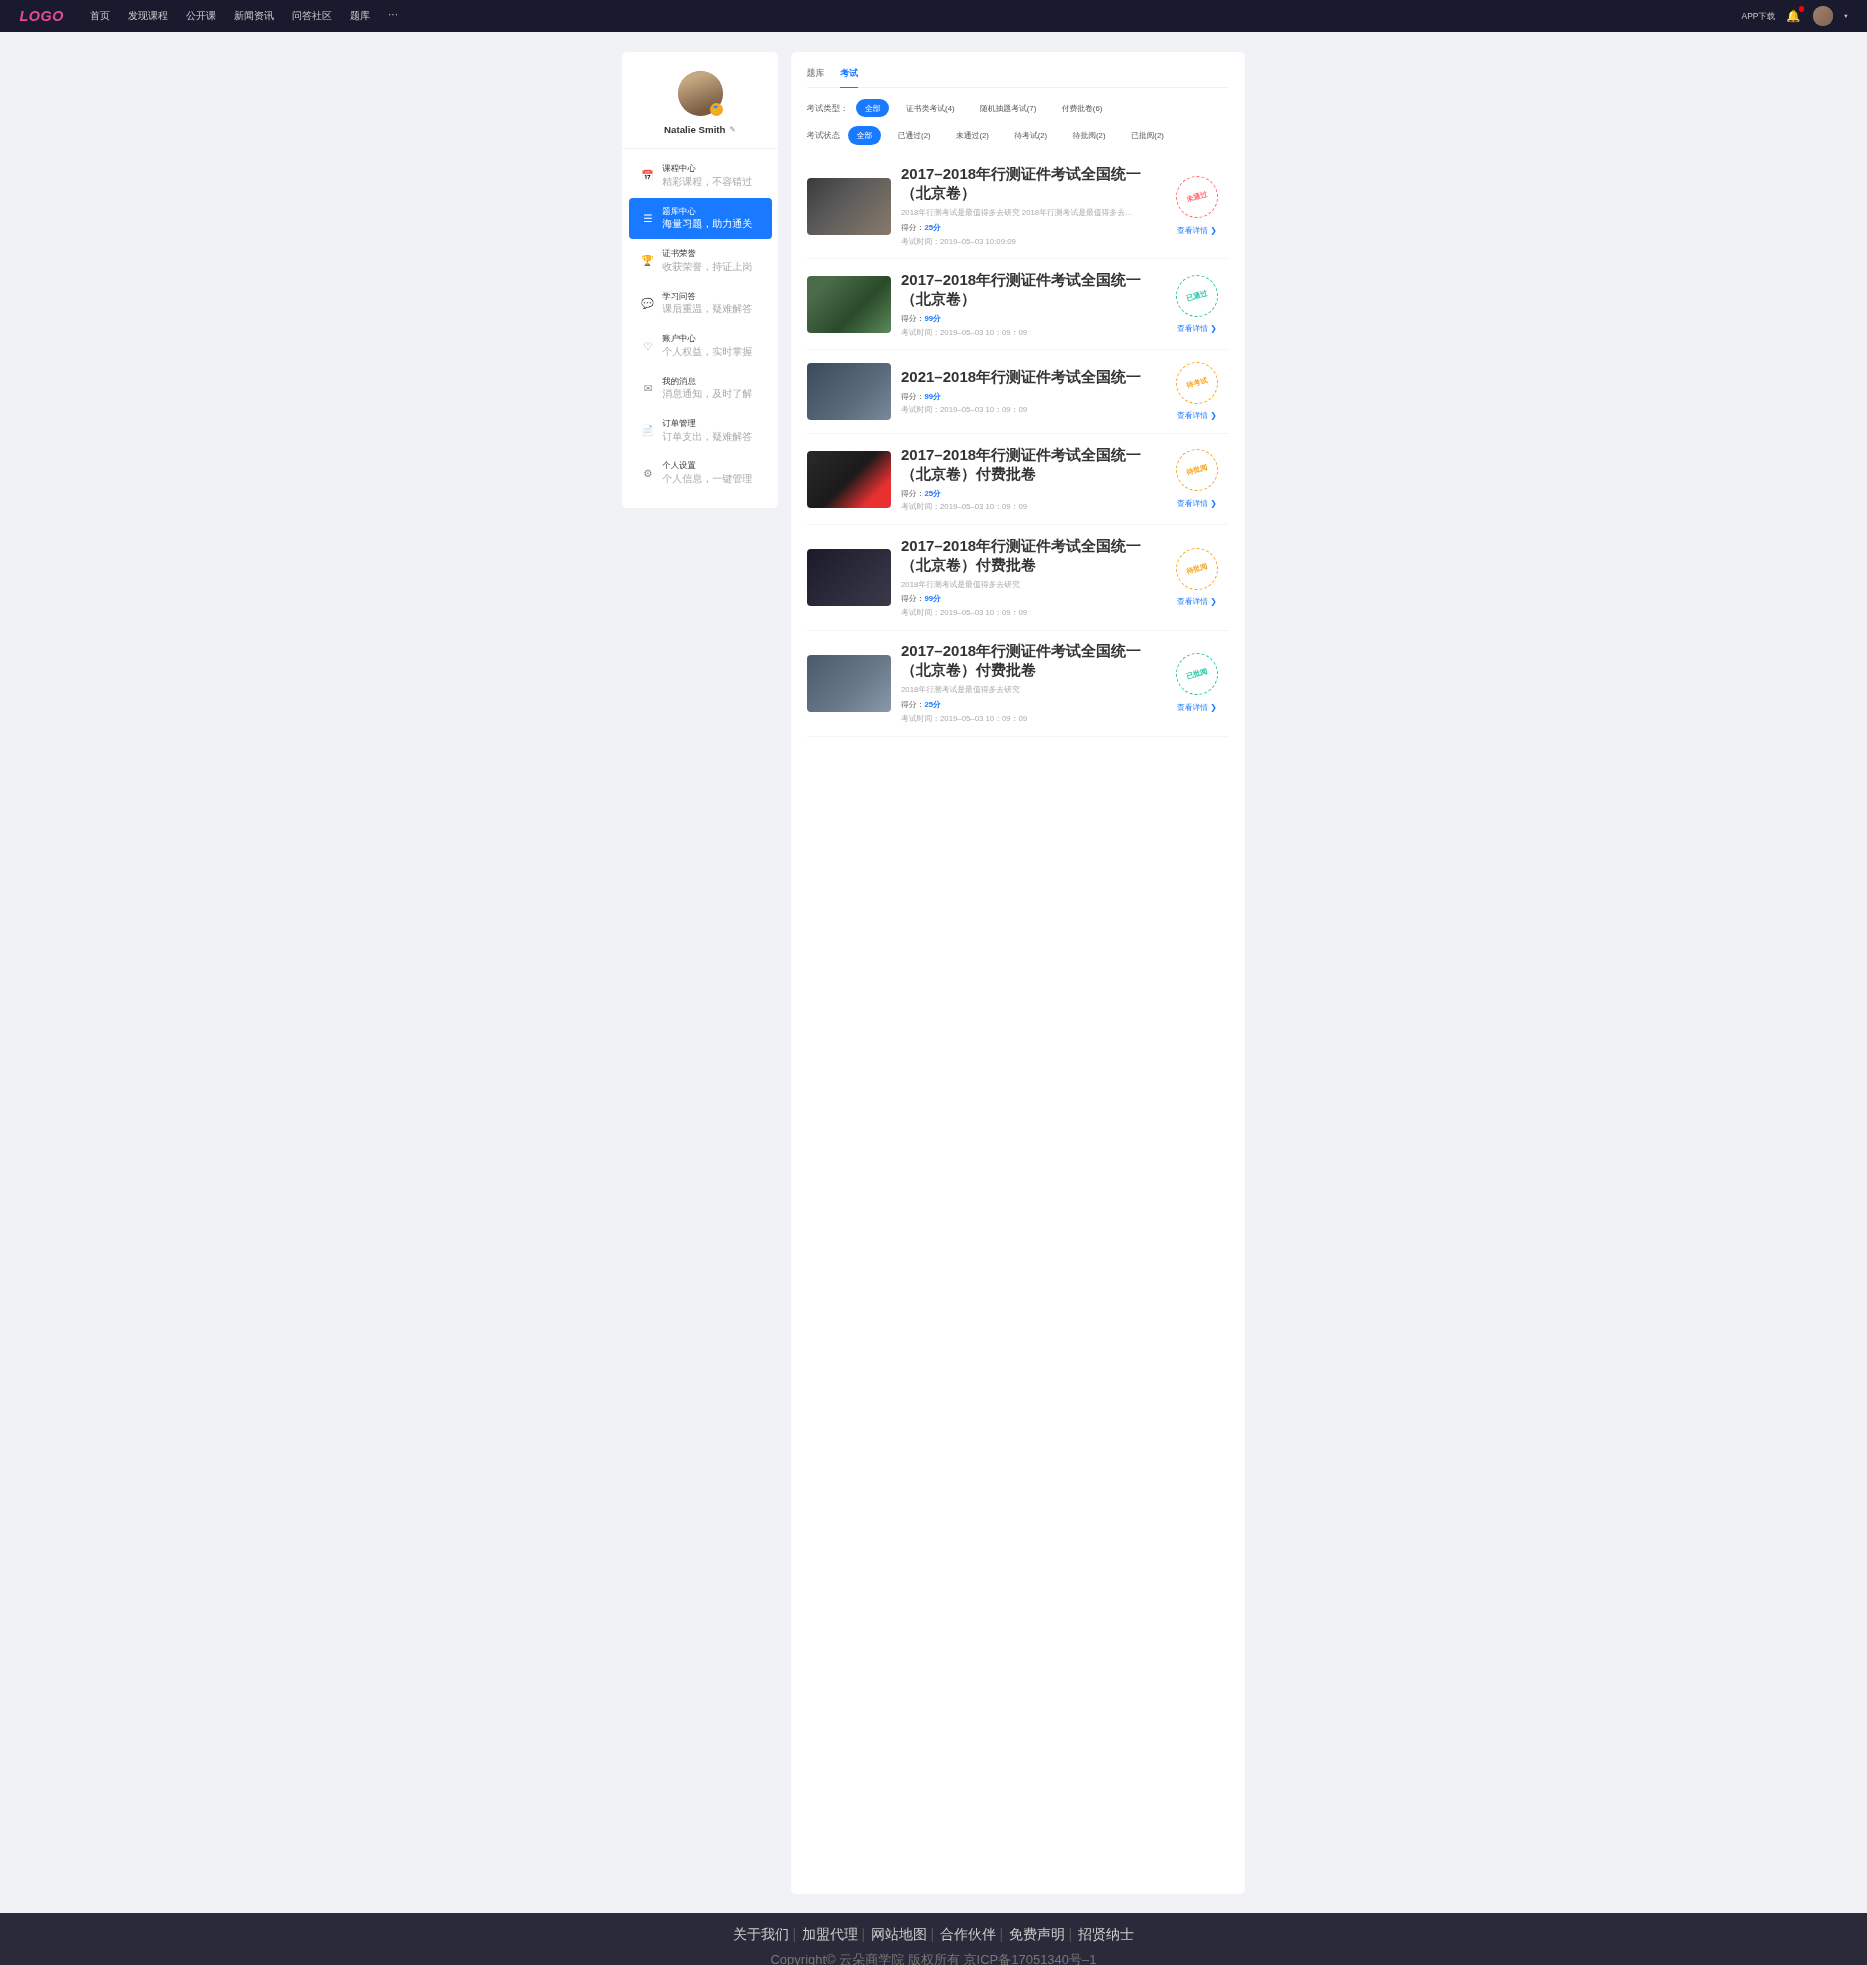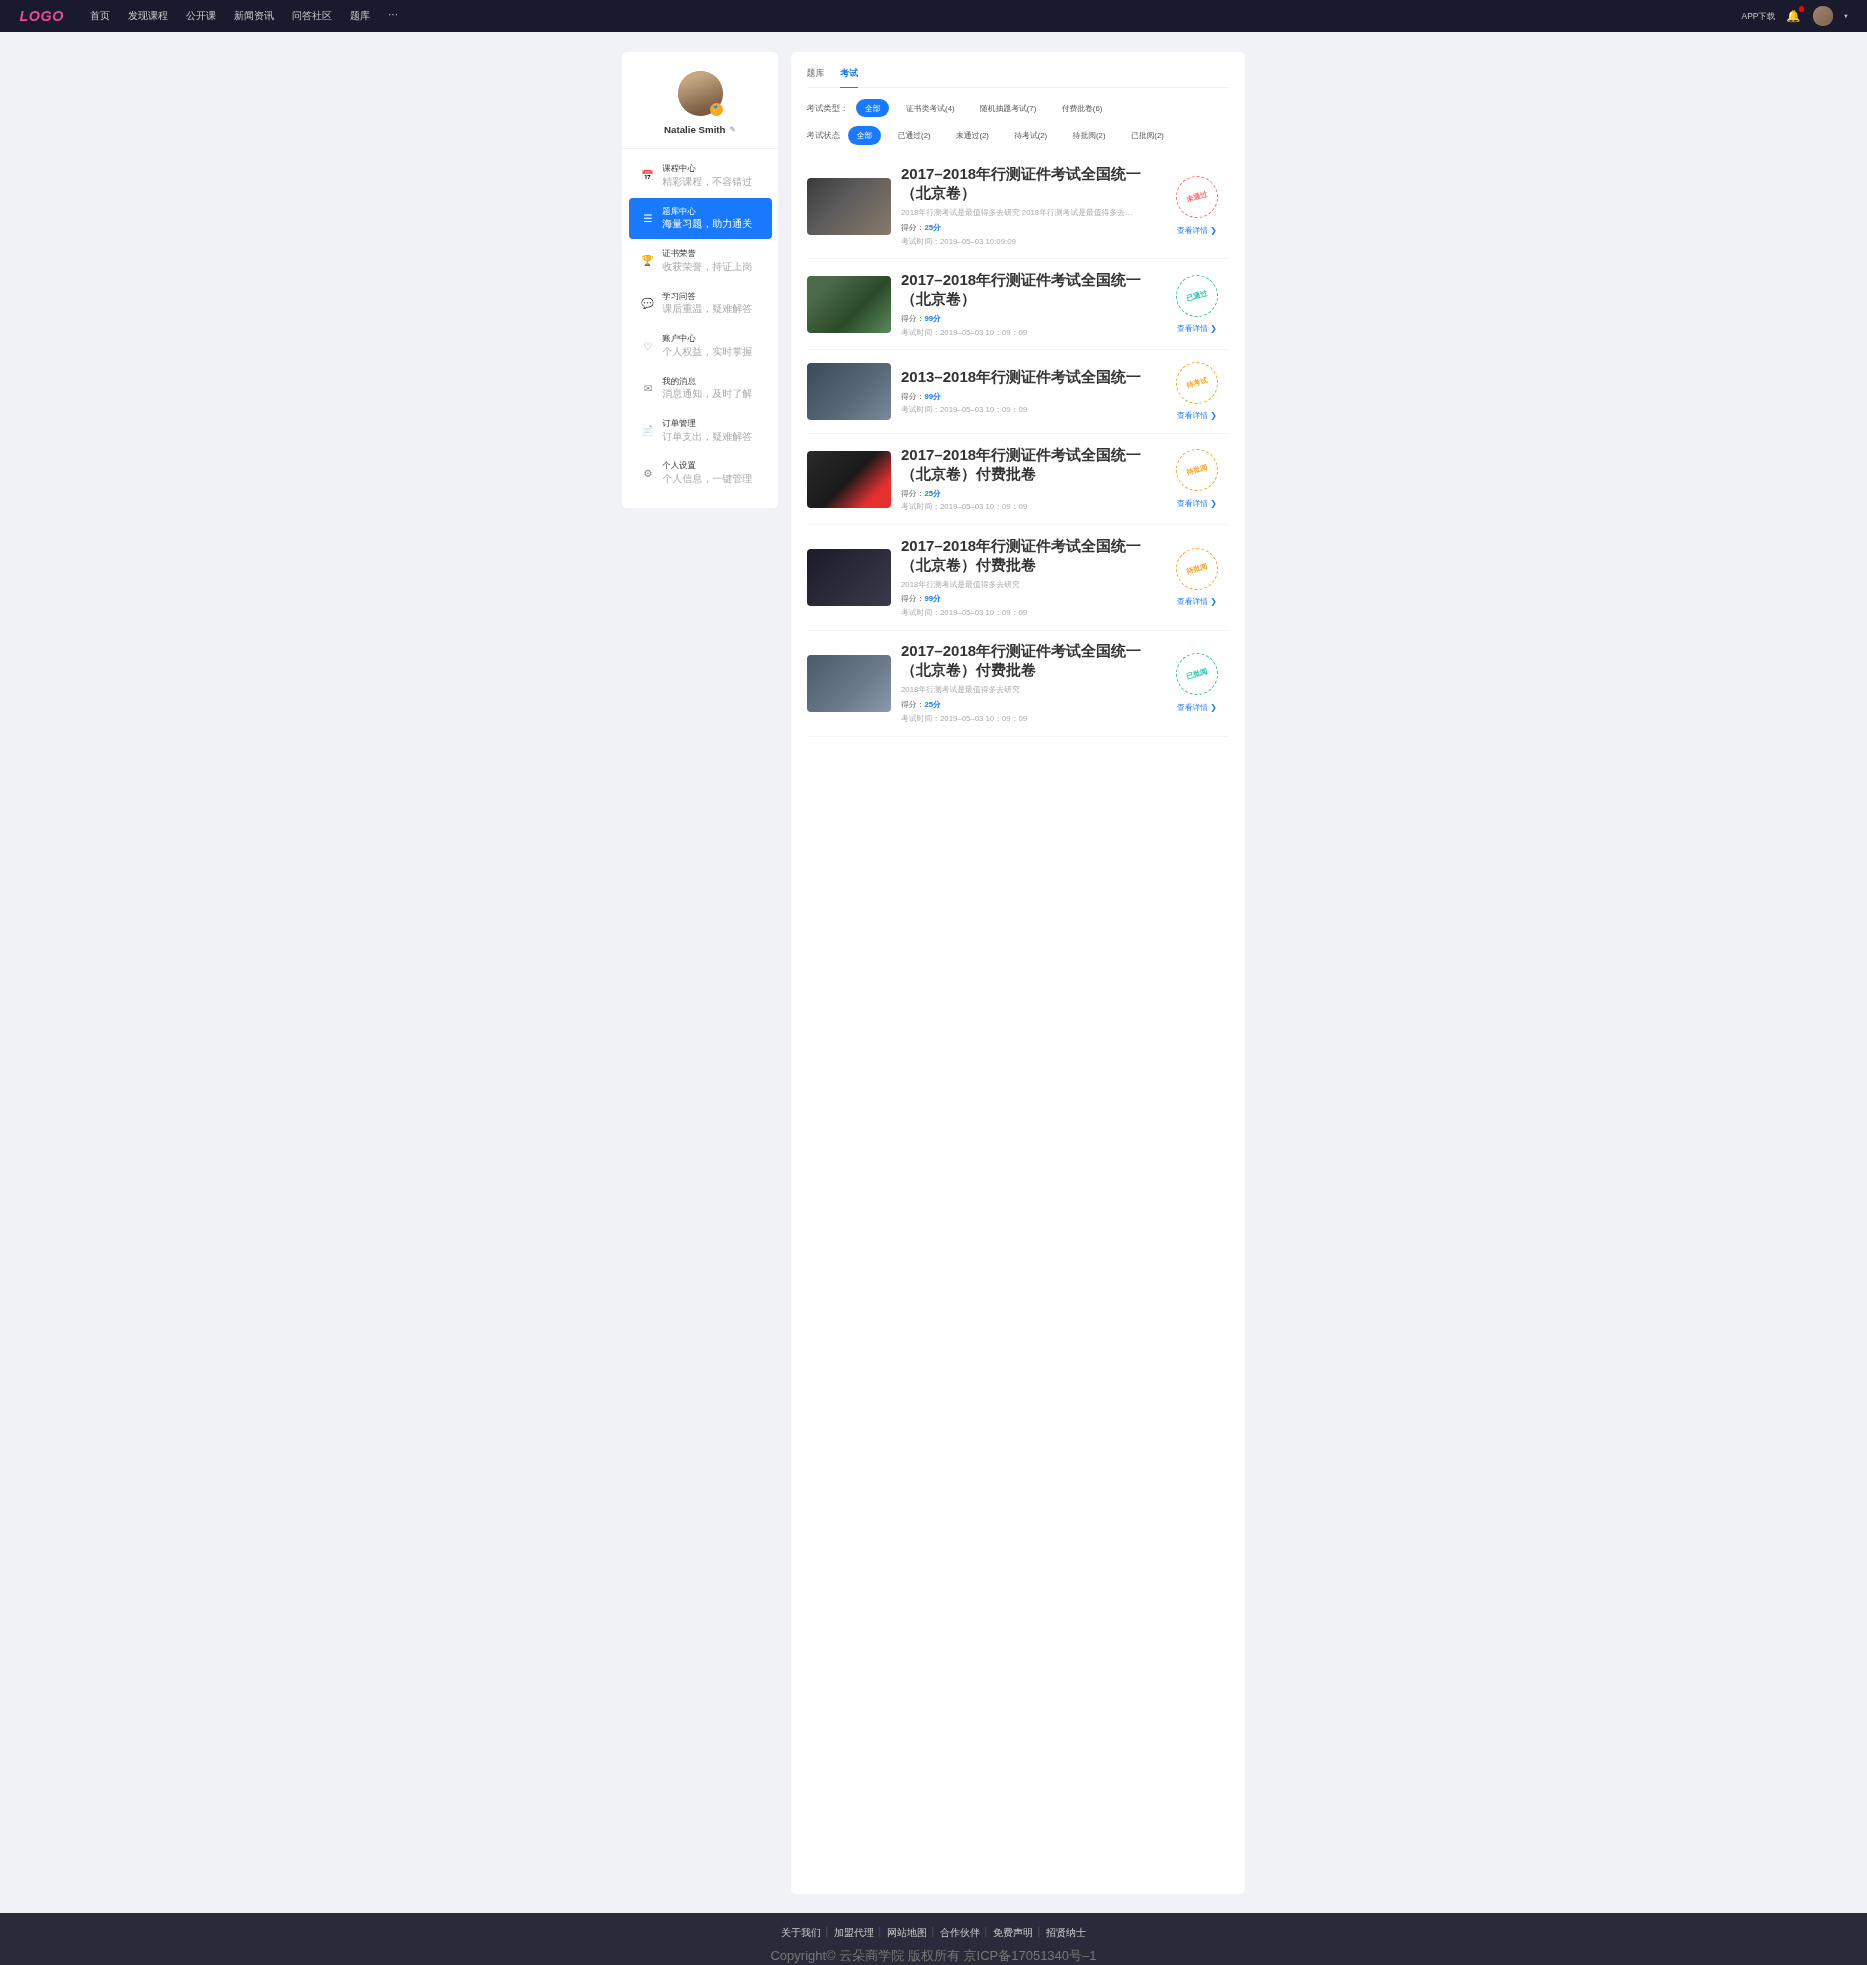--- a/index.html
+++ b/index.html
@@ -338,21 +338,21 @@
       background: #2a2a3a;
       color: #aaa;
       text-align: center;
       padding: 13px;
     }
     .footer-links {
       display: flex;
       justify-content: center;
       gap: 13px;
       margin-bottom: 6.5px;
-      font-size: 10px;
+      font-size: 14px;
     }
     .footer-link {
       color: #ccc;
       cursor: pointer;
       position: relative;
     }
     .footer-link:not(:last-child)::after {
       content: '|';
       position: absolute;
       right: -7.1px;
@@ -523,21 +523,21 @@
       <div class="exam-time">考试时间：2019–05–03  10：09：09</div>
     </div>
     <div class="exam-action">
       <div class="stamp stamp-pass">已通过</div>
       <div class="view-detail">查看详情 ❯</div>
     </div>
   </div>
         <div class="exam-item">
     <div class="exam-thumb thumb-3"></div>
     <div class="exam-info">
-      <div class="exam-title">2013–2018年行测证件考试全国统一</div>
+      <div class="exam-title">2021–2018年行测证件考试全国统一</div>
 
       <div class="exam-score">
         得分：<span class="exam-score-val">99分</span>
       </div>
       <div class="exam-time">考试时间：2019–05–03  10：09：09</div>
     </div>
     <div class="exam-action">
       <div class="stamp stamp-pending">待考试</div>
       <div class="view-detail">查看详情 ❯</div>
     </div>

